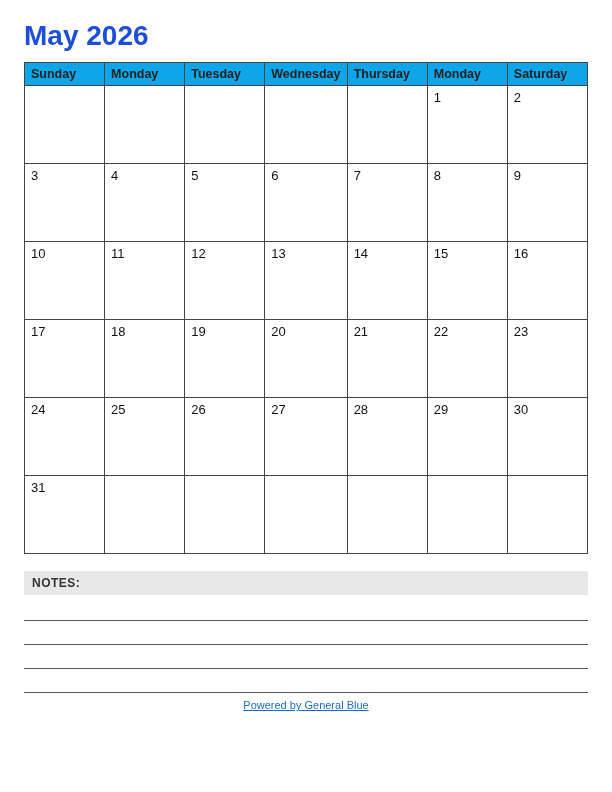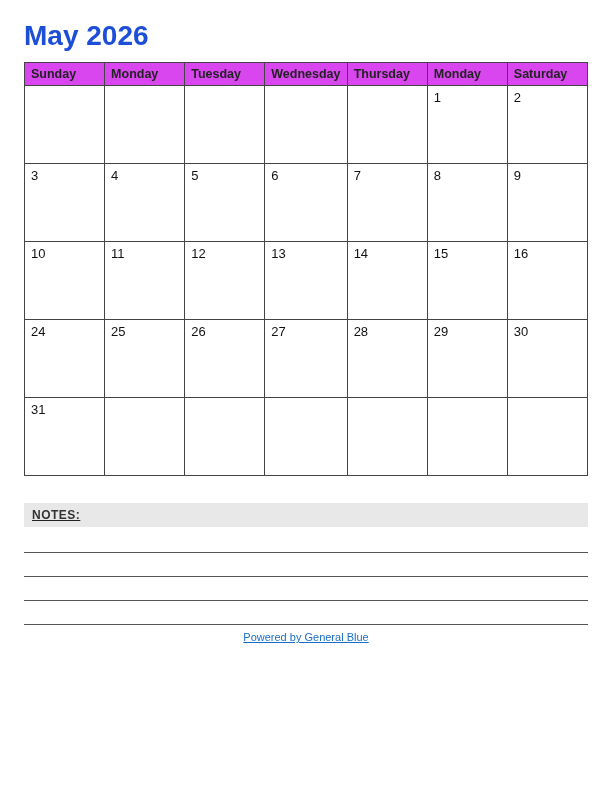--- a/index.html
+++ b/index.html
@@ -18,41 +18,40 @@
       margin-bottom: 10px;
       color: #1d4ed8;
     }
     .calendar-table {
       width: 100%;
       border-collapse: collapse;
       border: 1.5px solid #444;
     }
     .calendar-table th {
       border: 1.5px solid #444;
-      background: #d946ef;
+      background: #0ea5e9;
       text-align: left;
       padding: 4px 6px;
       font-size: 12.5px;
       font-weight: bold;
     }
     .calendar-table td {
       border: 1.5px solid #444;
       vertical-align: top;
       padding: 4px 6px;
       height: 78px;
       width: 80px;
       font-size: 13px;
     }
     .day-num {
       font-size: 13px;
       color: #111;
     }
     .notes-section {
-      margin-top: 27px;
-      text-decoration: underline;
+      margin-top: 17px;
     }
     .notes-label {
       background: #e8e8e8;
       padding: 5px 8px;
       font-size: 12px;
       font-weight: bold;
       color: #333;
       letter-spacing: 0.5px;
     }
     .notes-lines {
@@ -112,20 +111,29 @@
       <tr>
         <td><span class="day-num">10</span></td>
         <td><span class="day-num">11</span></td>
         <td><span class="day-num">12</span></td>
         <td><span class="day-num">13</span></td>
         <td><span class="day-num">14</span></td>
         <td><span class="day-num">15</span></td>
         <td><span class="day-num">16</span></td>
       </tr>
       <tr>
+        <td><span class="day-num">17</span></td>
+        <td><span class="day-num">18</span></td>
+        <td><span class="day-num">19</span></td>
+        <td><span class="day-num">20</span></td>
+        <td><span class="day-num">21</span></td>
+        <td><span class="day-num">22</span></td>
+        <td><span class="day-num">23</span></td>
+      </tr>
+      <tr>
         <td><span class="day-num">24</span></td>
         <td><span class="day-num">25</span></td>
         <td><span class="day-num">26</span></td>
         <td><span class="day-num">27</span></td>
         <td><span class="day-num">28</span></td>
         <td><span class="day-num">29</span></td>
         <td><span class="day-num">30</span></td>
       </tr>
       <tr>
         <td><span class="day-num">31</span></td>

